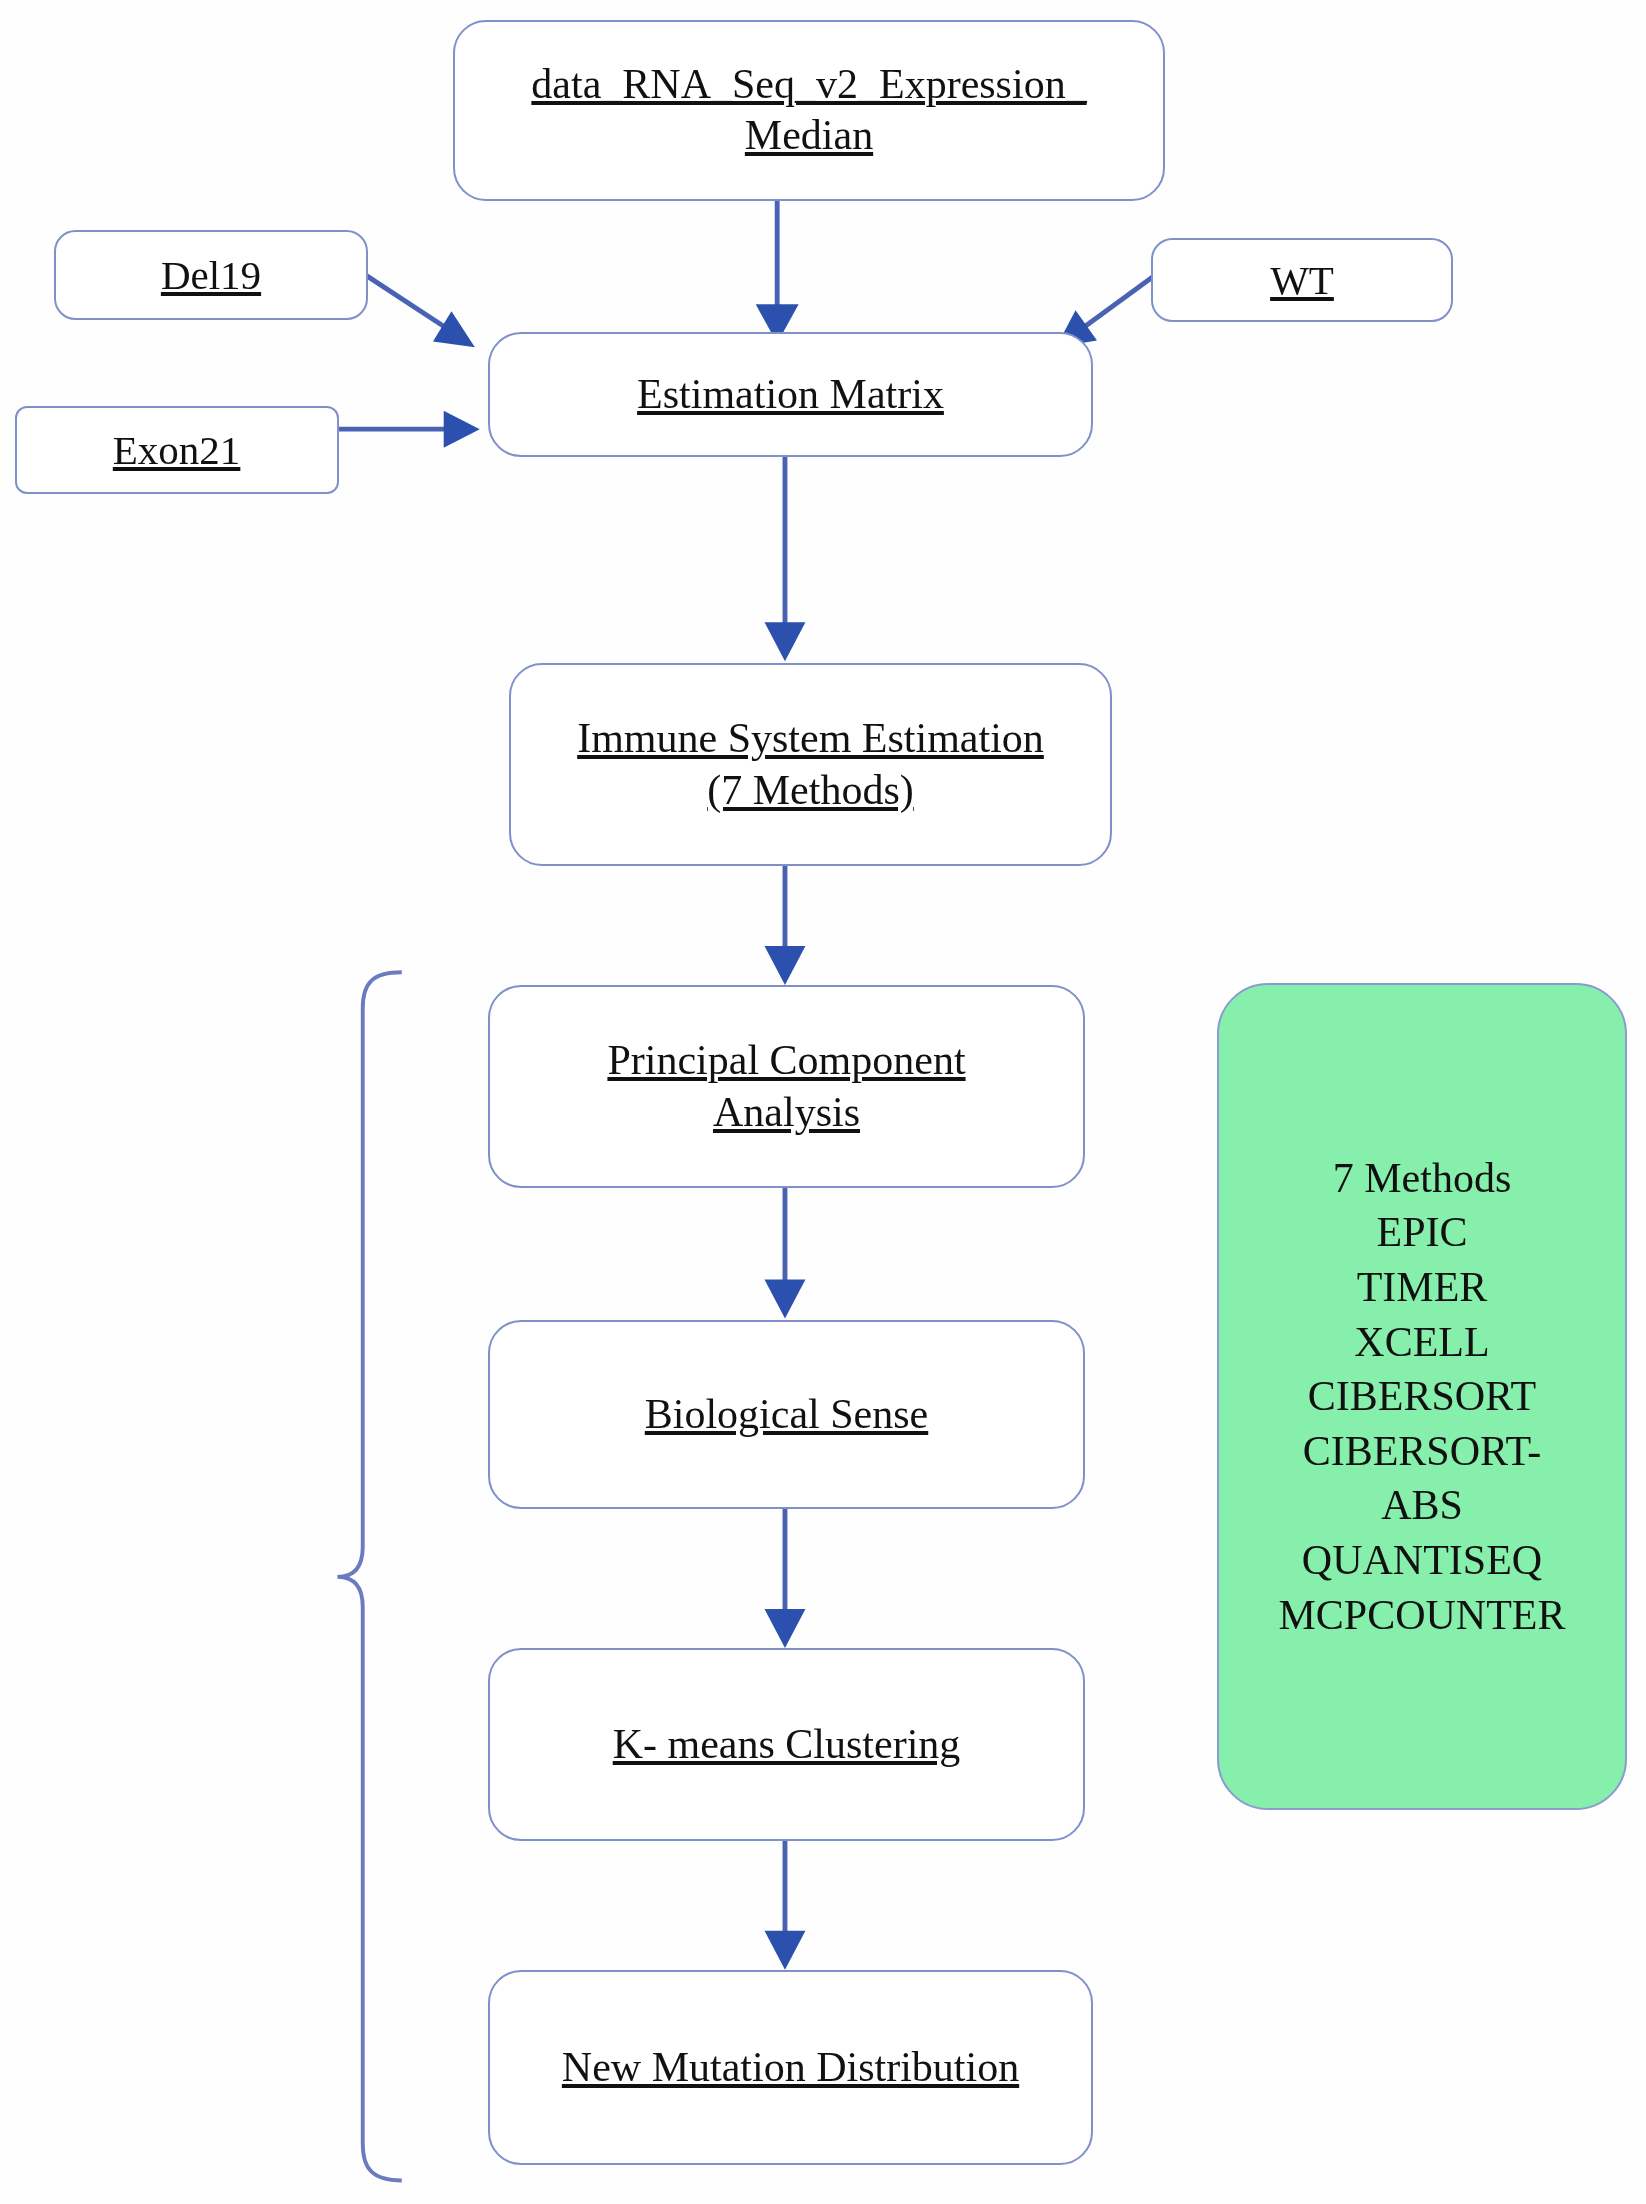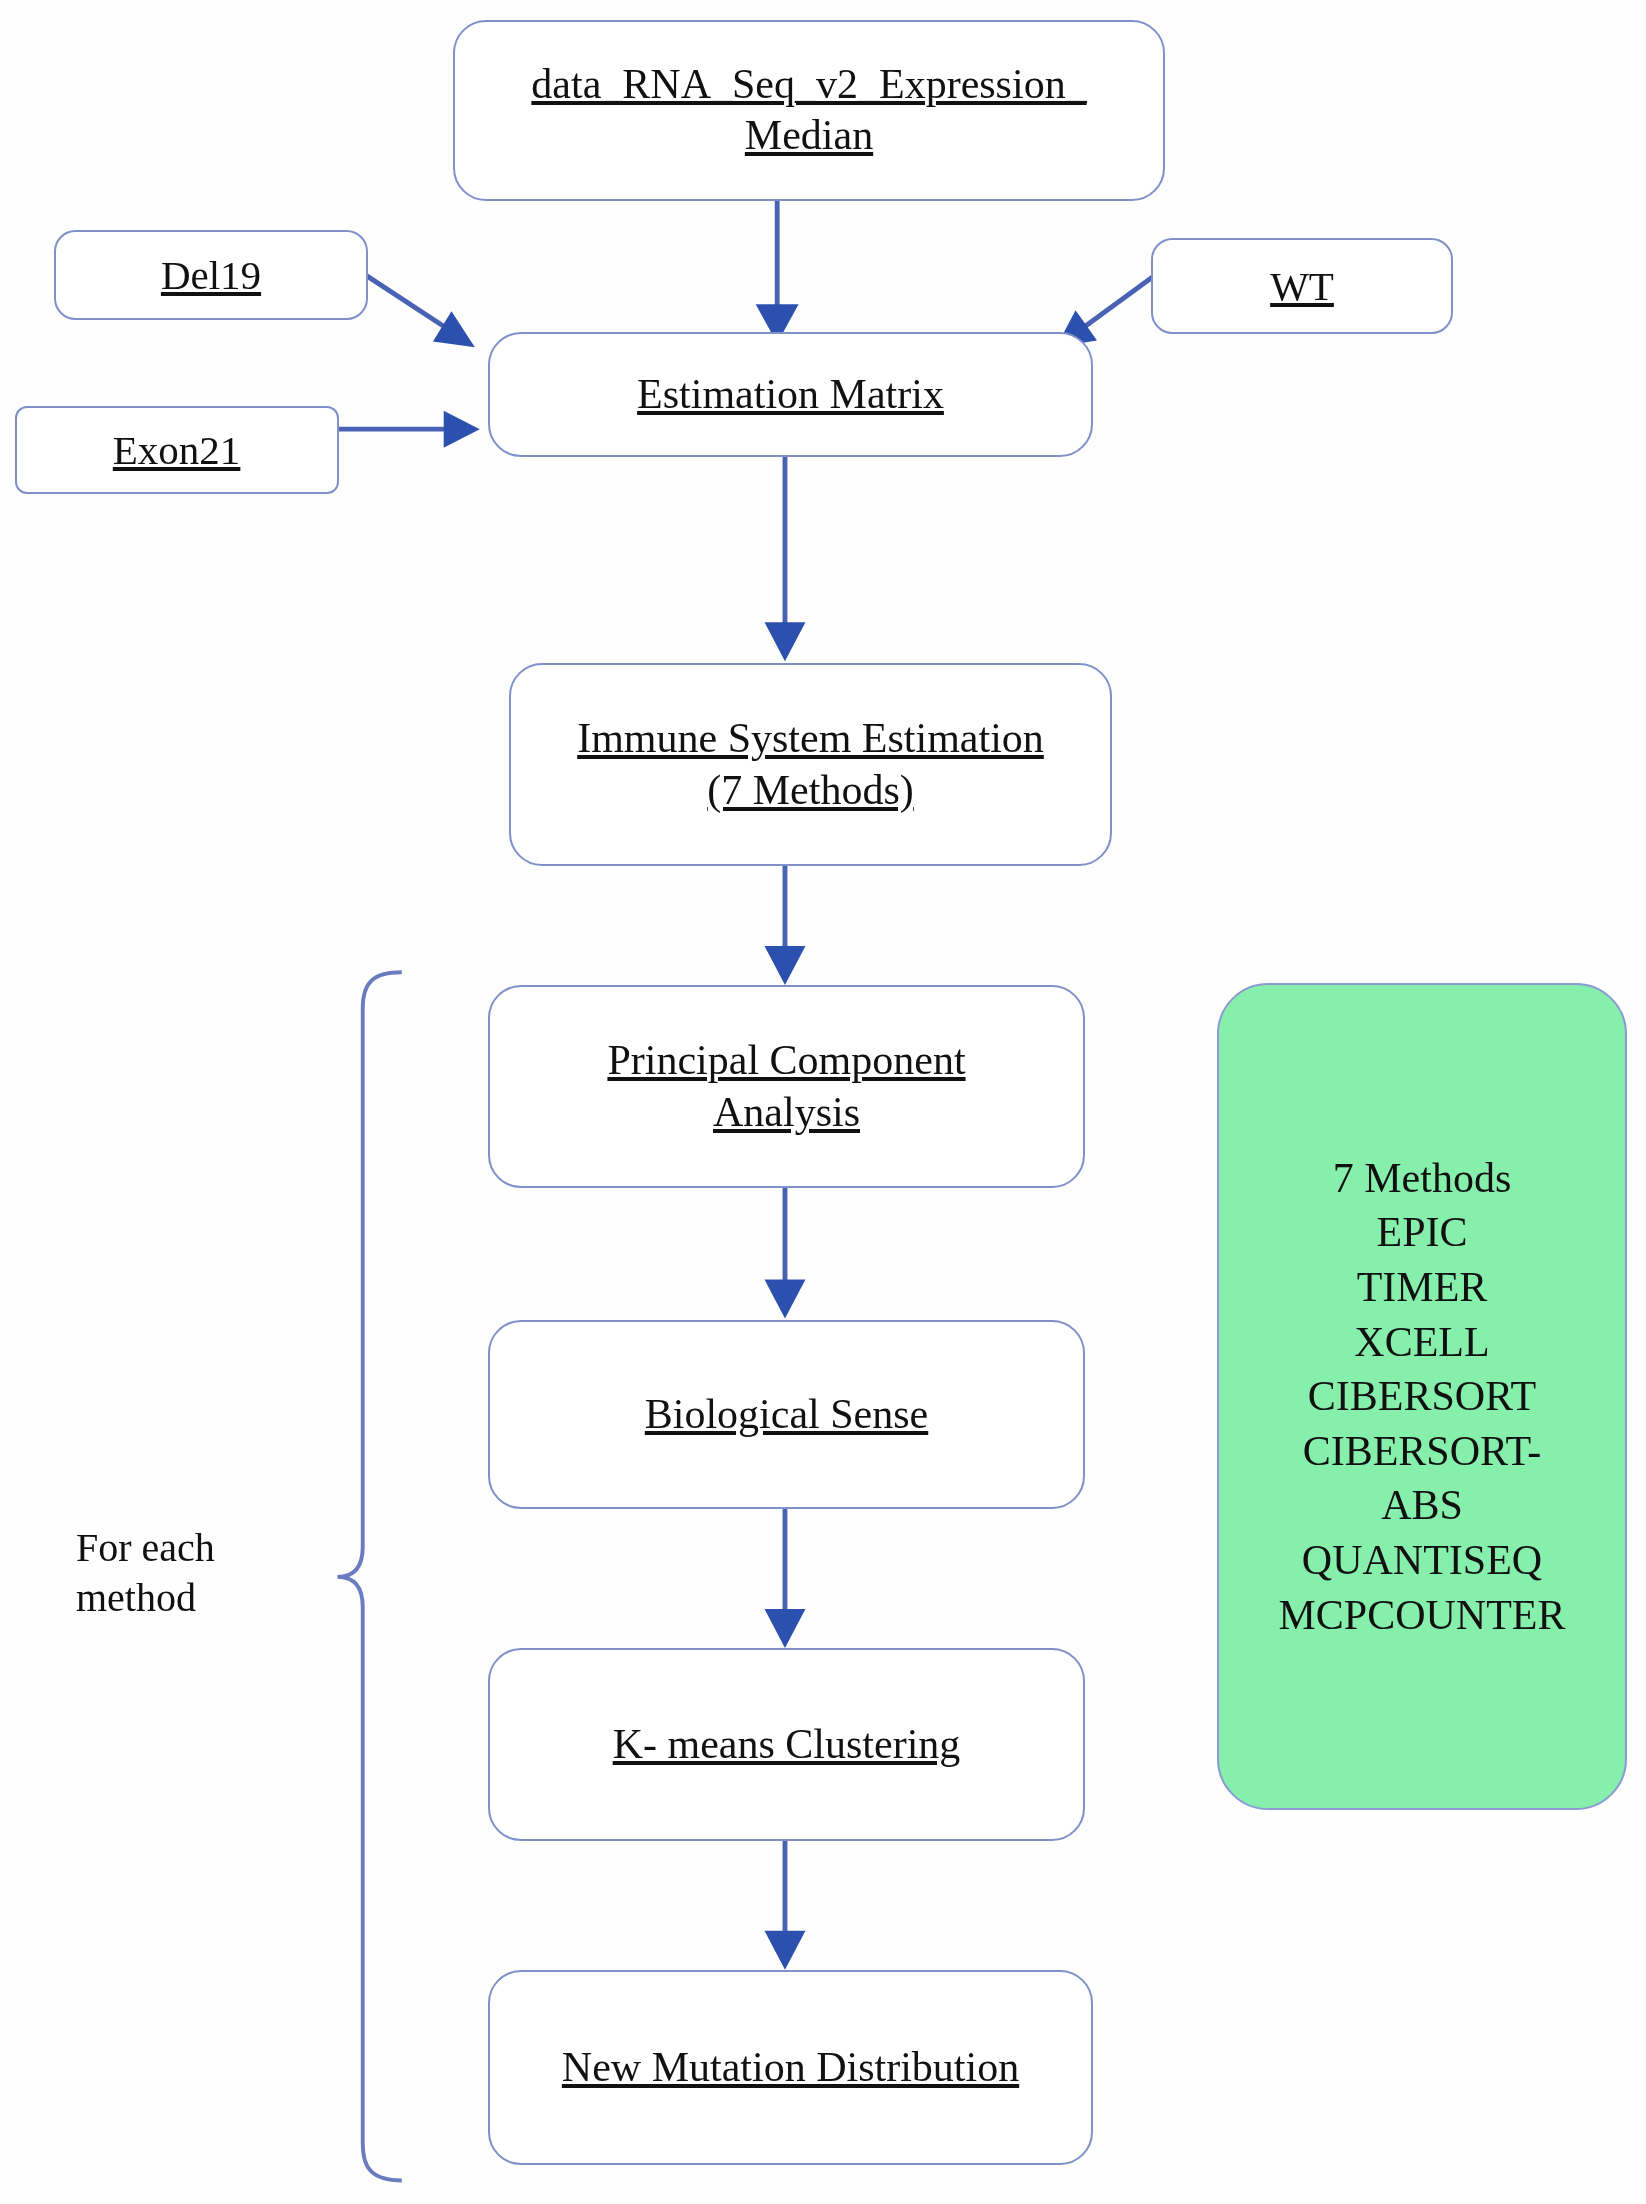--- a/index.html
+++ b/index.html
@@ -144,21 +144,21 @@
            L 372 2198
            C 372 2224, 382 2236, 412 2236"></path>
     </g>
   </svg>
 
   <div class="node big" style="left:453px; top:19.5px; width:712px; height:181px;">data_RNA_Seq_v2_Expression_
 Median</div>
 
   <div class="node med" style="left:54px; top:230px; width:314px; height:90px; border-radius:21.5px;">Del19</div>
 
-  <div class="node med" style="left:1151px; top:238px; width:302px; height:96px; border-radius:21.5px;">WT</div>
+  <div class="node med" style="left:1151px; top:238px; width:302px; height:84px; border-radius:21.5px;">WT</div>
 
   <div class="node med" style="left:14.6px; top:406px; width:324px; height:88px; border-radius:12px;">Exon21</div>
 
   <div class="node big" style="left:488px; top:332px; width:605px; height:125px;">Estimation Matrix</div>
 
   <div class="node big" style="left:509px; top:663px; width:603px; height:203px;">Immune System Estimation
 (7 Methods)</div>
 
   <div class="node big" style="left:488px; top:985px; width:597px; height:203px;">Principal Component
 Analysis</div>
@@ -172,17 +172,15 @@
   <div class="methods-panel" style="left:1217px; top:983px; width:410px; height:827px;">7 Methods
 EPIC
 TIMER
 XCELL
 CIBERSORT
 CIBERSORT-
 ABS
 QUANTISEQ
 MCPCOUNTER</div>
 
-  <div class="side-label" style="left:76px; top:1523px; width:224px;">For each
-method</div>
 
 </div>
 
 
 </body></html>

